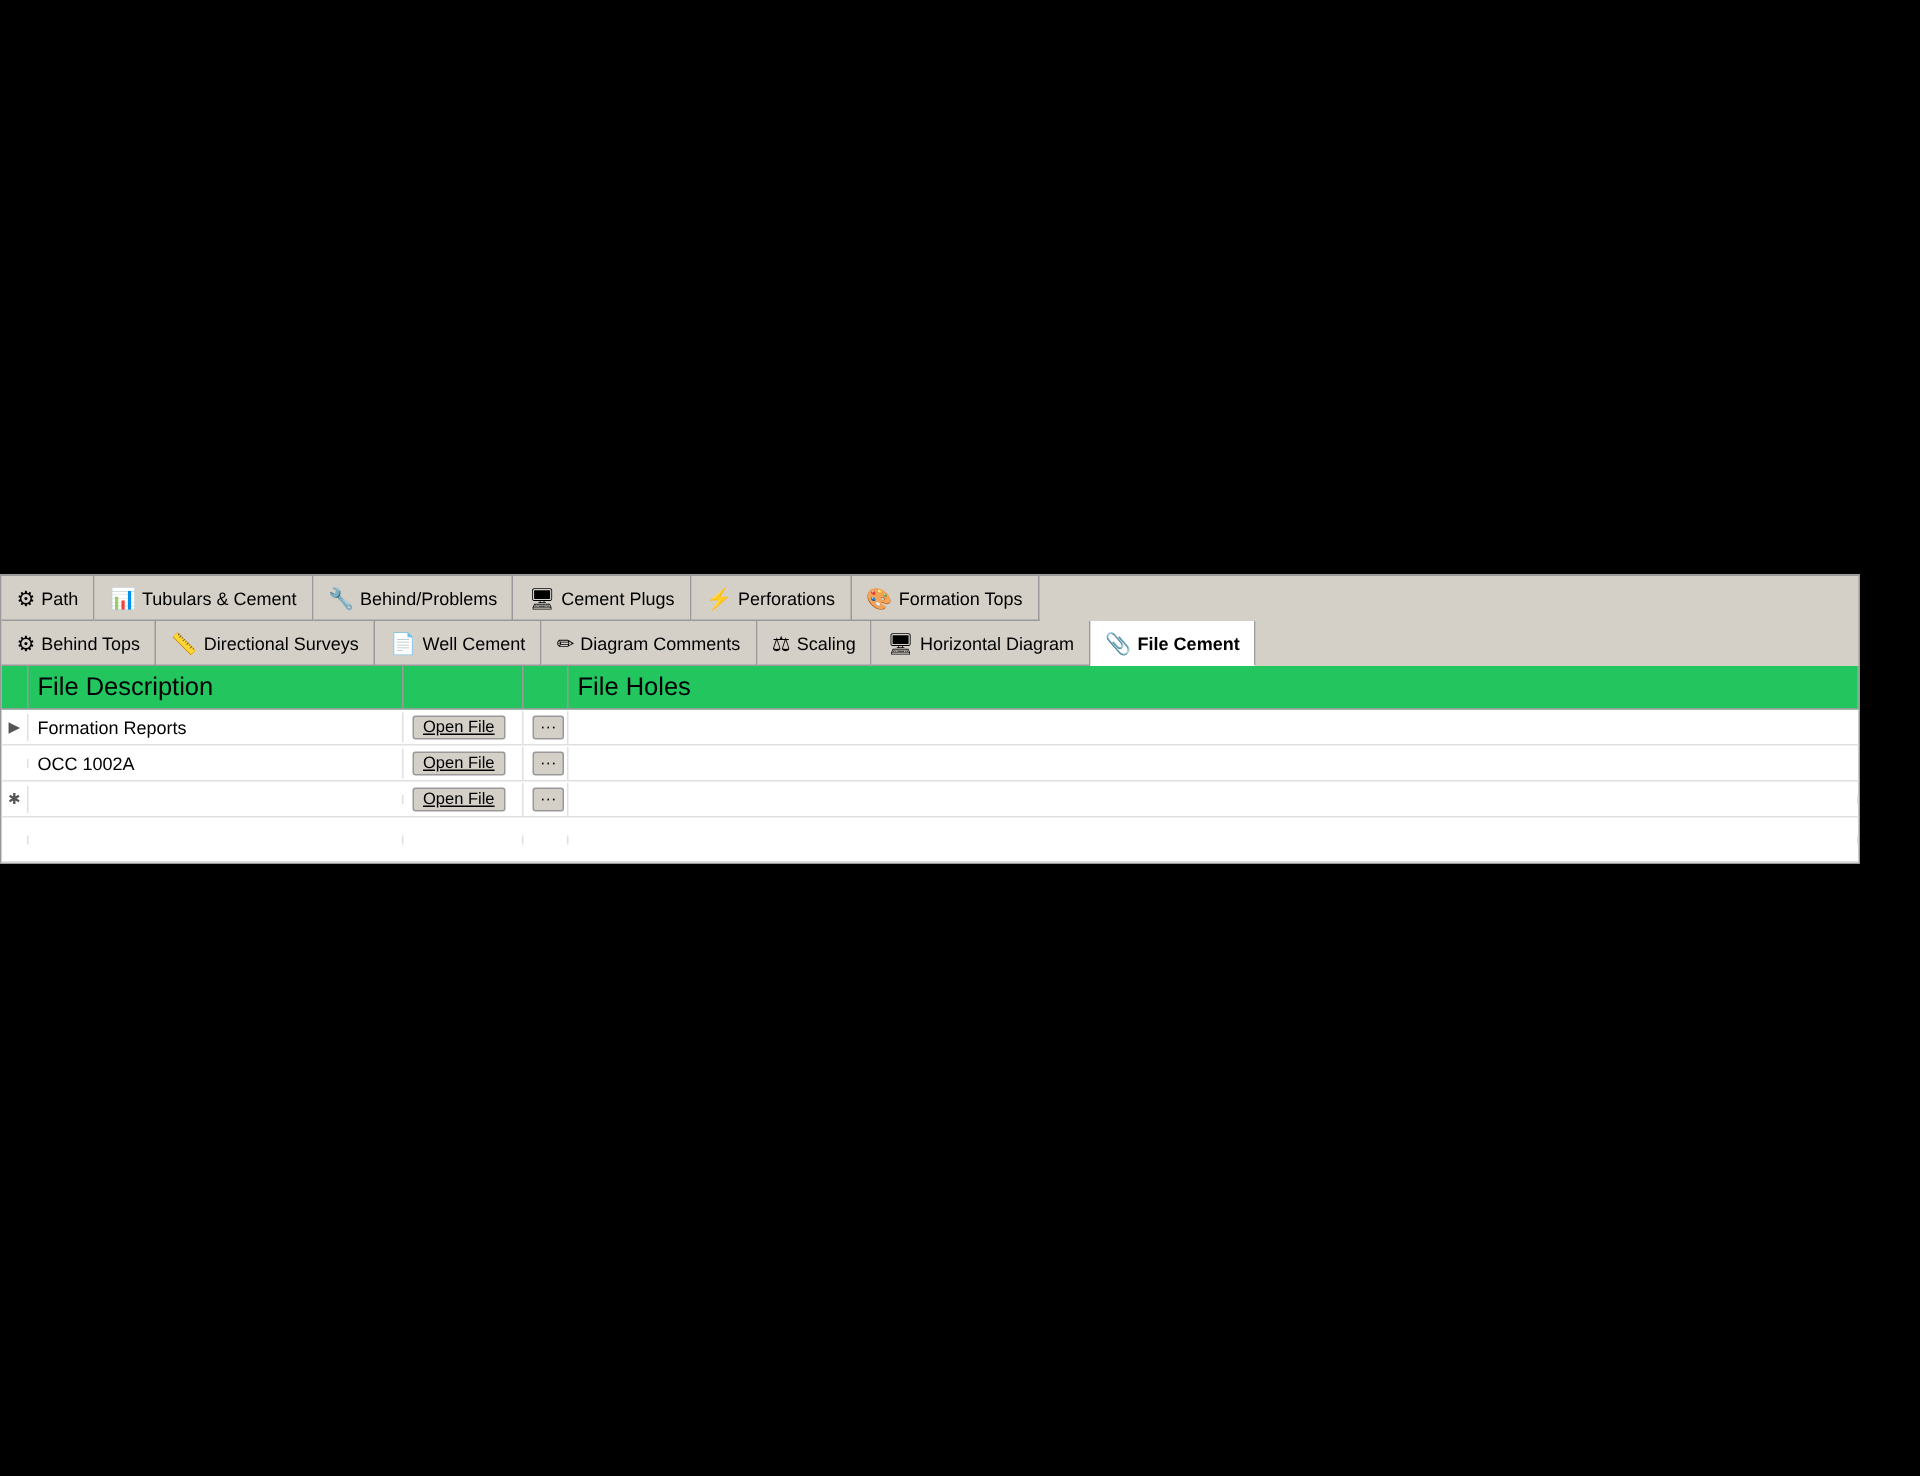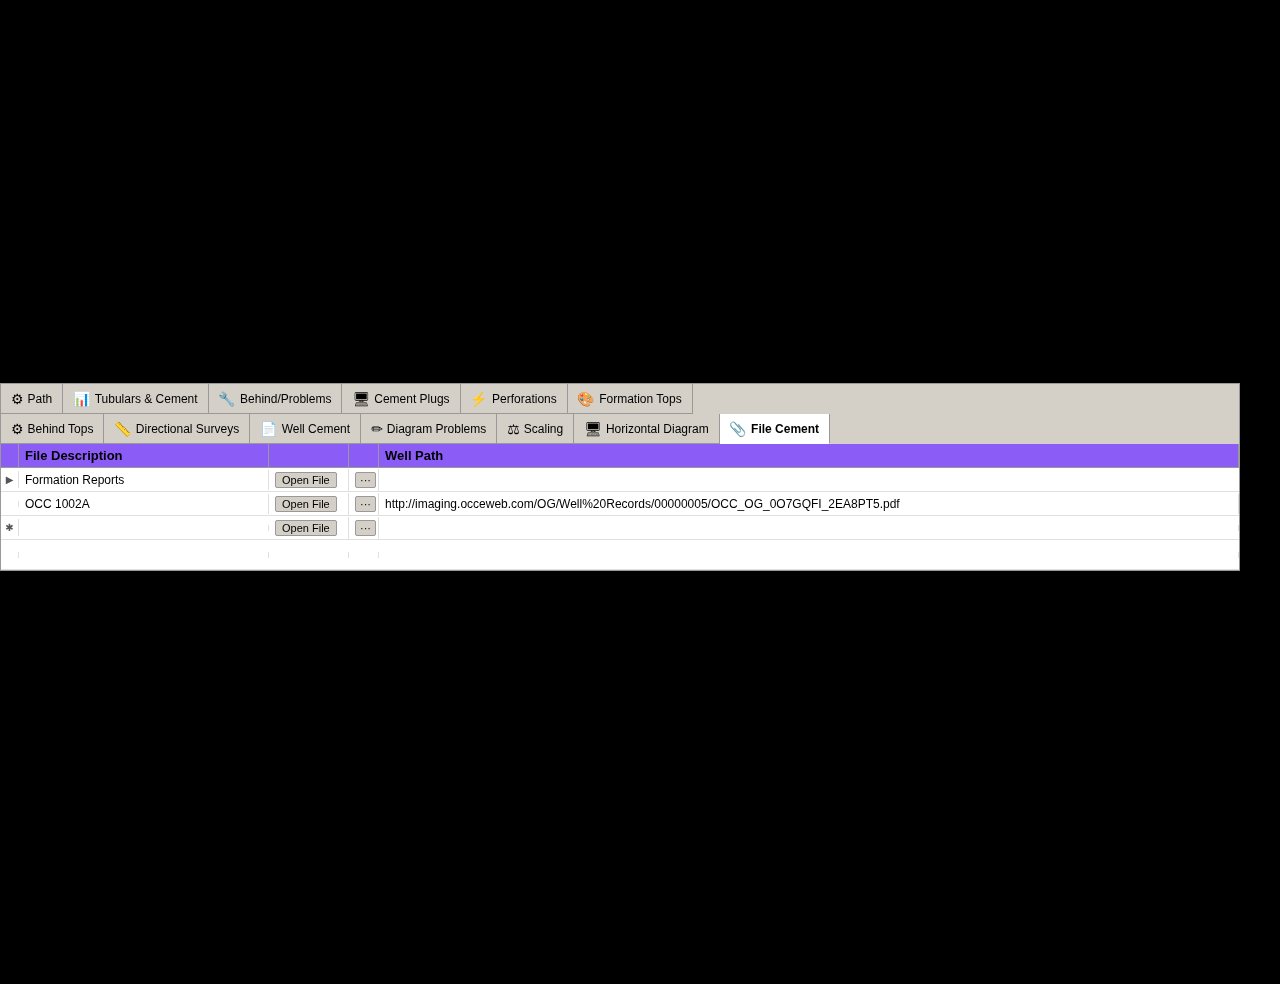--- a/index.html
+++ b/index.html
@@ -48,24 +48,24 @@
     .tab-row-2 {
       border-top: none;
     }
     .content-area {
       background: #fff;
       border: 1px solid #999;
       border-top: none;
     }
     .grid-header {
       display: flex;
-      background: #8b5cf6;
+      background: #22c55e;
       border-bottom: 1px solid #999;
-      font-weight: bold;
-      font-size: 13px;
+      font-weight: normal;
+      font-size: 17px;
     }
     .grid-header-cell {
       padding: 4px 6px;
       border-right: 1px solid #999;
     }
     .col-indicator { width: 18px; min-width: 18px; }
     .col-description { width: 250px; min-width: 250px; }
     .col-openfile { width: 80px; min-width: 80px; }
     .col-ellipsis { width: 30px; min-width: 30px; }
     .col-filepath { flex: 1; }
@@ -91,20 +91,21 @@
       font-size: 10px;
       color: #555;
     }
     .open-file-btn {
       background: #d4d0c8;
       border: 1px solid #999;
       padding: 1px 6px;
       font-size: 11px;
       cursor: pointer;
       border-radius: 2px;
+      text-decoration: underline;
     }
     .ellipsis-btn {
       background: #d4d0c8;
       border: 1px solid #999;
       padding: 1px 4px;
       font-size: 11px;
       cursor: pointer;
       border-radius: 2px;
     }
   </style>
@@ -148,21 +149,21 @@
     <div class="tab">
       <span class="tab-icon">📏</span>
       <span>Directional Surveys</span>
     </div>
     <div class="tab">
       <span class="tab-icon">📄</span>
       <span>Well Cement</span>
     </div>
     <div class="tab">
       <span class="tab-icon">✏</span>
-      <span>Diagram Problems</span>
+      <span>Diagram Comments</span>
     </div>
     <div class="tab">
       <span class="tab-icon">⚖</span>
       <span>Scaling</span>
     </div>
     <div class="tab">
       <span class="tab-icon">🖥</span>
       <span>Horizontal Diagram</span>
     </div>
     <div class="tab active">
@@ -171,21 +172,21 @@
     </div>
   </div>
 
   <div class="content-area">
 
     <div class="grid-header">
       <div class="grid-header-cell col-indicator"></div>
       <div class="grid-header-cell col-description">File Description</div>
       <div class="grid-header-cell col-openfile"></div>
       <div class="grid-header-cell col-ellipsis"></div>
-      <div class="grid-header-cell col-filepath">Well Path</div>
+      <div class="grid-header-cell col-filepath">File Holes</div>
     </div>
 
     <div class="grid-row">
       <div class="grid-cell col-indicator row-indicator">
         <span>▶</span>
       </div>
       <div class="grid-cell col-description">Formation Reports</div>
       <div class="grid-cell col-openfile">
         <button class="open-file-btn">Open File</button>
       </div>
@@ -198,21 +199,20 @@
       <div class="grid-cell col-indicator row-indicator">
         <span></span>
       </div>
       <div class="grid-cell col-description">OCC 1002A</div>
       <div class="grid-cell col-openfile">
         <button class="open-file-btn">Open File</button>
       </div>
       <div class="grid-cell col-ellipsis">
         <button class="ellipsis-btn">···</button>
       </div>
-      <div class="grid-cell col-filepath">http://imaging.occeweb.com/OG/Well%20Records/00000005/OCC_OG_0O7GQFI_2EA8PT5.pdf</div>
     </div>
 
     <div class="grid-row new-row">
       <div class="grid-cell col-indicator row-indicator">
         <span>✱</span>
       </div>
       <div class="grid-cell col-description"></div>
       <div class="grid-cell col-openfile">
         <button class="open-file-btn">Open File</button>
       </div>

